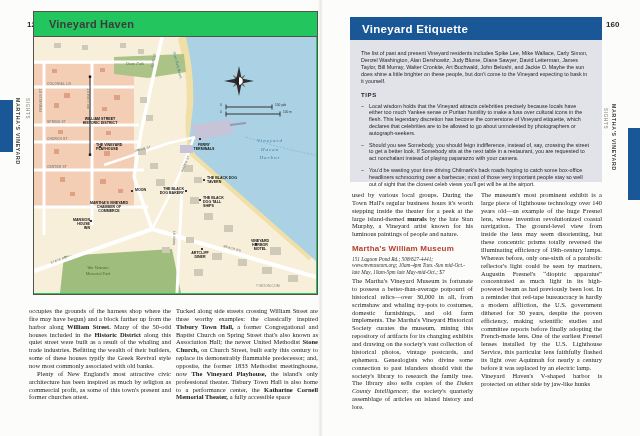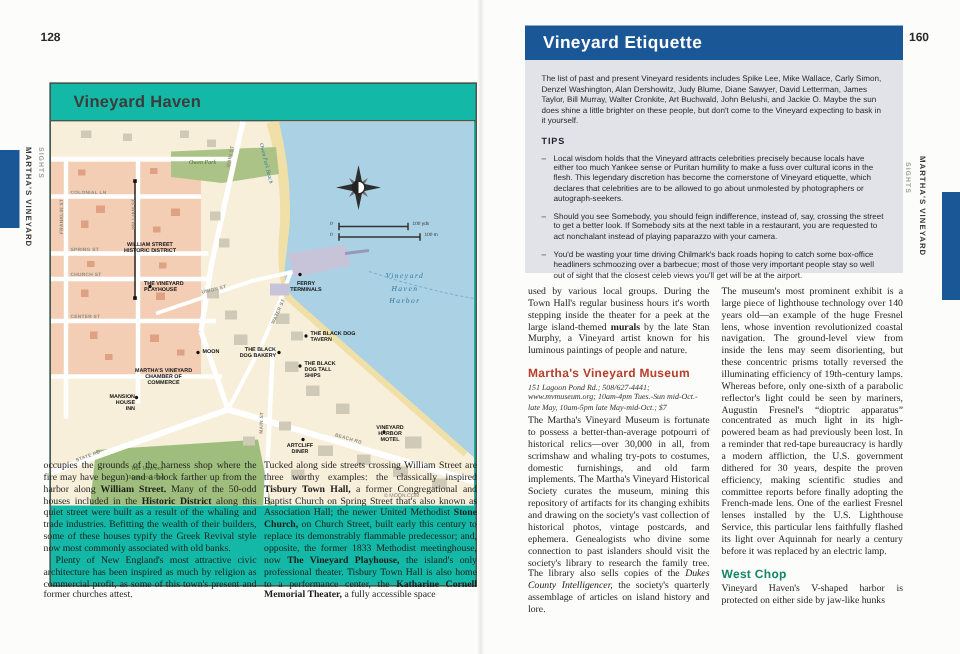--- a/index.html
+++ b/index.html
@@ -7,22 +7,22 @@
           font-family:"Liberation Sans",sans-serif;color:#1c1c1c;}
   .spine{position:absolute;left:318px;top:0;width:5px;height:436px;
          background:linear-gradient(90deg,rgba(0,0,0,0) 0%,rgba(0,0,0,.08) 50%,rgba(0,0,0,0) 100%);}
   .page-num{position:absolute;font-size:8px;font-weight:bold;color:#2a2a2a;}
   
   .tab-blue{position:absolute;background:#1a5796;}
   .vtext{position:absolute;writing-mode:vertical-rl;white-space:nowrap;}
   .vtext.bold{font-size:5.2px;font-weight:bold;letter-spacing:.7px;color:#3b3b3b;}
   .vtext.light{font-size:4.6px;font-weight:bold;letter-spacing:.7px;color:#a3a39b;}
   
-  .map-frame{position:absolute;left:33px;top:11px;width:285px;height:336px;
-             border:1.5px solid #55524c;background:#14b8a6;box-sizing:border-box;margin-top:44px;}
+  .map-frame{position:absolute;left:33px;top:11px;width:285px;height:284px;
+             border:1.5px solid #55524c;background:#22c55e;box-sizing:border-box;}
   .map-title{height:24px;border-bottom:1.5px solid #55524c;display:flex;align-items:center;
              padding-left:15px;font-weight:bold;font-size:11px;color:#3c3c3a;letter-spacing:.2px;}
   .map-body{position:relative;width:282px;height:256px;overflow:hidden;background:#f8efda;}
   .map-body svg{position:absolute;left:0;top:0;}
   .poi{position:absolute;font-size:3.6px;font-weight:bold;color:#161616;line-height:1.18;}
   .street{position:absolute;font-size:3.2px;font-weight:bold;color:#8d8d83;letter-spacing:.2px;white-space:nowrap;}
   .wlabel{position:absolute;font-family:"Liberation Serif",serif;font-style:italic;color:#35769f;}
   .glabel{position:absolute;font-family:"Liberation Serif",serif;font-style:italic;color:#49702f;}
   .credit{position:absolute;font-size:3.5px;color:#83837b;}
   .scale-txt{position:absolute;font-size:3.2px;color:#333;white-space:nowrap;}
@@ -252,24 +252,23 @@
       <span>Should you see Somebody, you should feign indifference, instead of, say, crossing the street to get a better look. If Somebody sits at the next table in a restaurant, you are requested to act nonchalant instead of playing paparazzo with your camera.</span>
     </div>
     <div class="etq-bullet">
       <span class="dash">–</span>
       <span>You'd be wasting your time driving Chilmark's back roads hoping to catch some box-office headliners schmoozing over a barbecue; most of those very important people stay so well out of sight that the closest celeb views you'll get will be at the airport.</span>
     </div>
   </div>
 
   <div class="bodycol" style="left:352px;top:191px;width:121px;">
     <p><span>used by various local groups. During the Town Hall's regular business hours it's worth stepping inside the theater for a peek at the large island-themed </span><span class="b">murals</span><span> by the late Stan Murphy, a Vineyard artist known for his luminous paintings of people and nature.</span></p>
-    <div class="subhead red">Martha's Vineyard Museum</div>
+    <div class="subhead red">Martha's William Museum</div>
     <div class="listing">151 Lagoon Pond Rd.; 508/627-4441; www.mvmuseum.org; 10am-4pm Tues.-Sun mid-Oct.-late May, 10am-5pm late May-mid-Oct.; $7</div>
     <p><span>The Martha's Vineyard Museum is fortunate to possess a better-than-average potpourri of historical relics—over 30,000 in all, from scrimshaw and whaling try-pots to costumes, domestic furnishings, and old farm implements. The Martha's Vineyard Historical Society curates the museum, mining this repository of artifacts for its changing exhibits and drawing on the society's vast collection of historical photos, vintage postcards, and ephemera. Genealogists who divine some connection to past islanders should visit the society's library to research the family tree. The library also sells copies of the </span><span class="i">Dukes County Intelligencer,</span><span> the society's quarterly assemblage of articles on island history and lore.</span></p>
   </div>
   <div class="bodycol" style="left:481px;top:191px;width:121px;">
     <p>The museum's most prominent exhibit is a large piece of lighthouse technology over 140 years old—an example of the huge Fresnel lens, whose invention revolutionized coastal navigation. The ground-level view from inside the lens may seem disorienting, but these concentric prisms totally reversed the illuminating efficiency of 19th-century lamps. Whereas before, only one-sixth of a parabolic reflector's light could be seen by mariners, Augustin Fresnel's “dioptric apparatus” concentrated as much light in its high-powered beam as had previously been lost. In a reminder that red-tape bureaucracy is hardly a modern affliction, the U.S. government dithered for 30 years, despite the proven efficiency, making scientific studies and committee reports before finally adopting the French-made lens. One of the earliest Fresnel lenses installed by the U.S. Lighthouse Service, this particular lens faithfully flashed its light over Aquinnah for nearly a century before it was replaced by an electric lamp.</p>
-    <div class="subhead teal">West Chop</div>
     <p>Vineyard Haven's V-shaped harbor is protected on either side by jaw-like hunks</p>
   </div>
 
   <div class="spine"></div>
 </div>
 
 </body></html>

